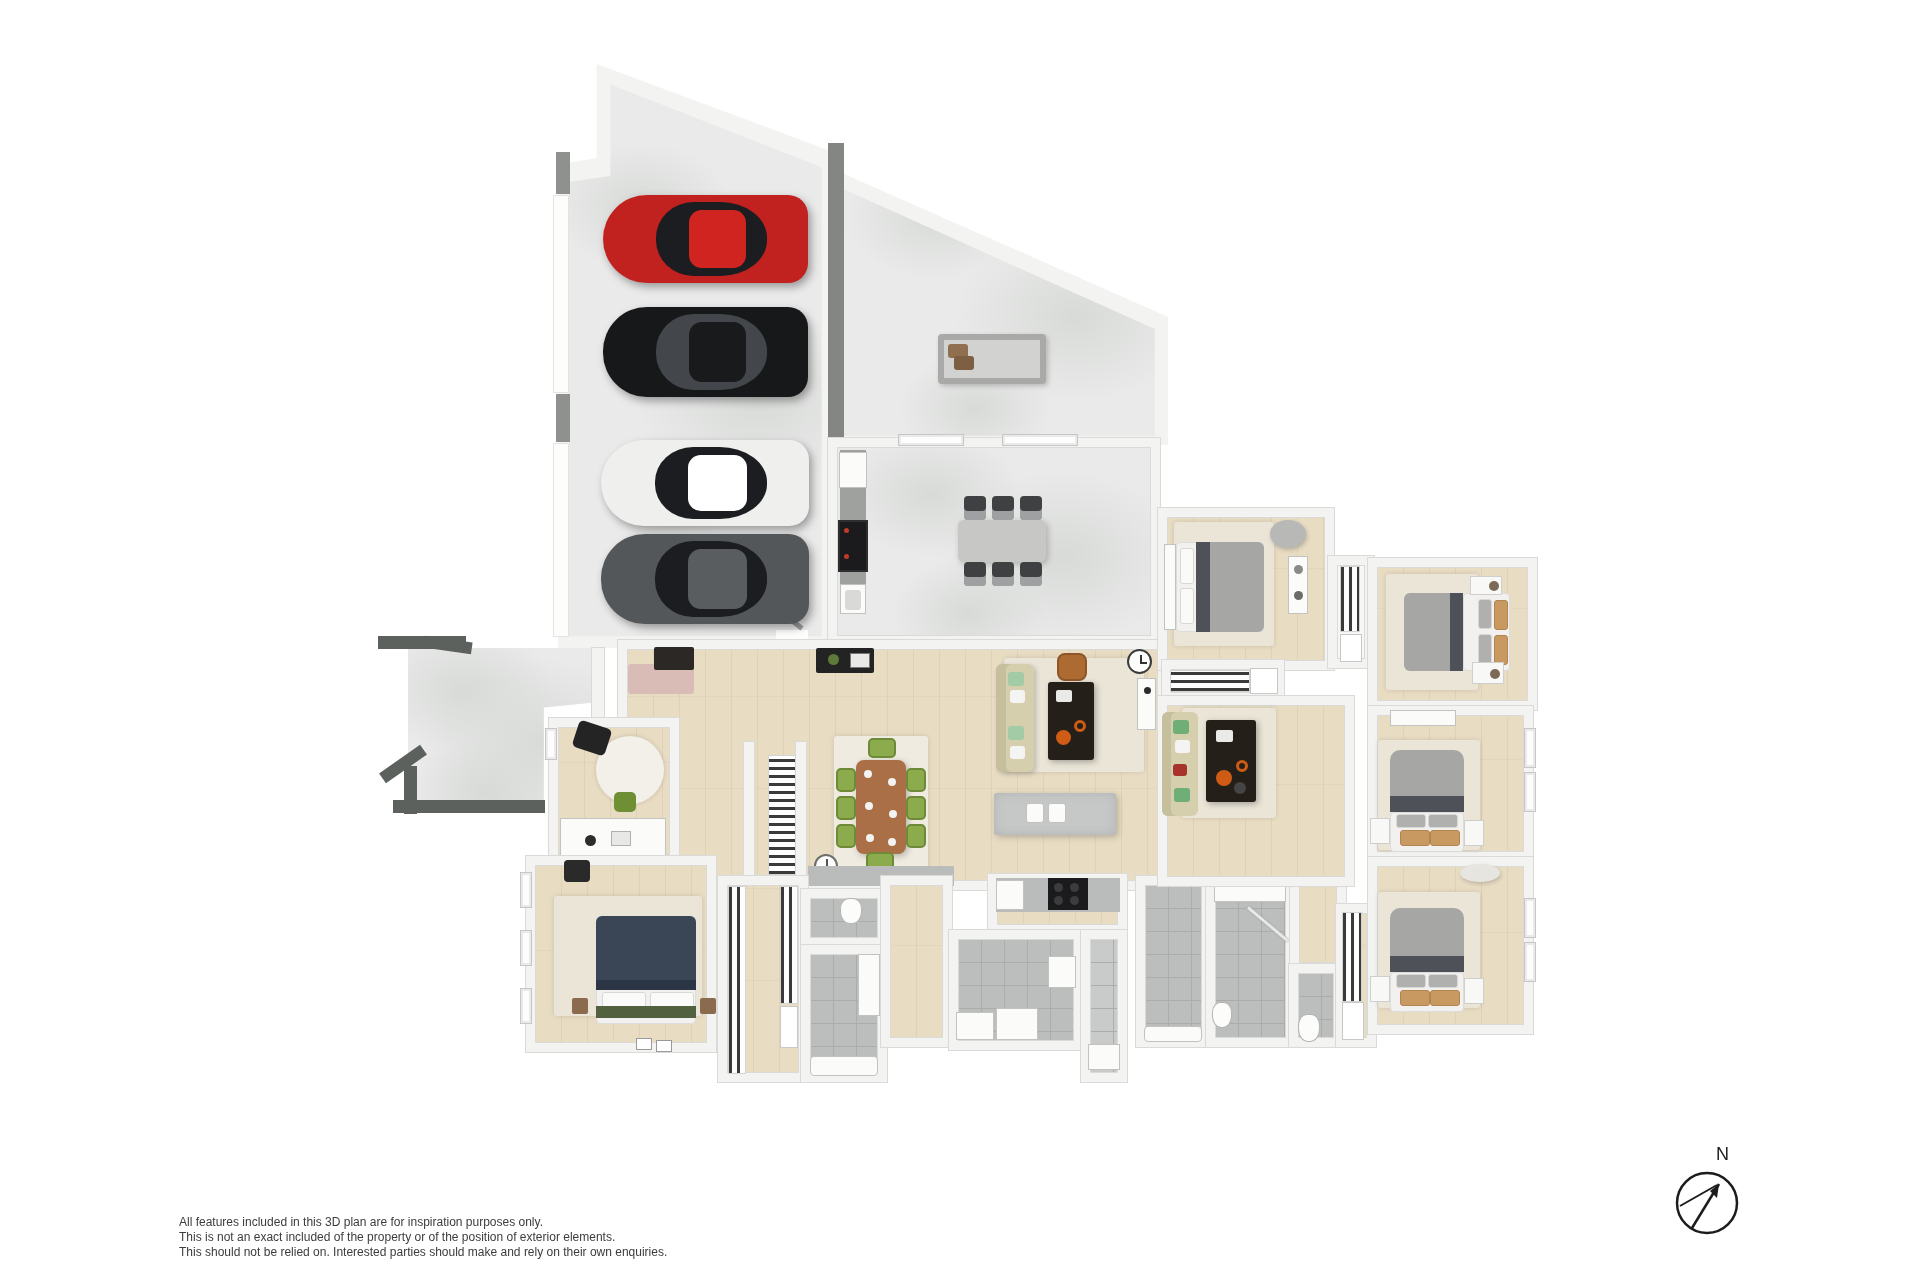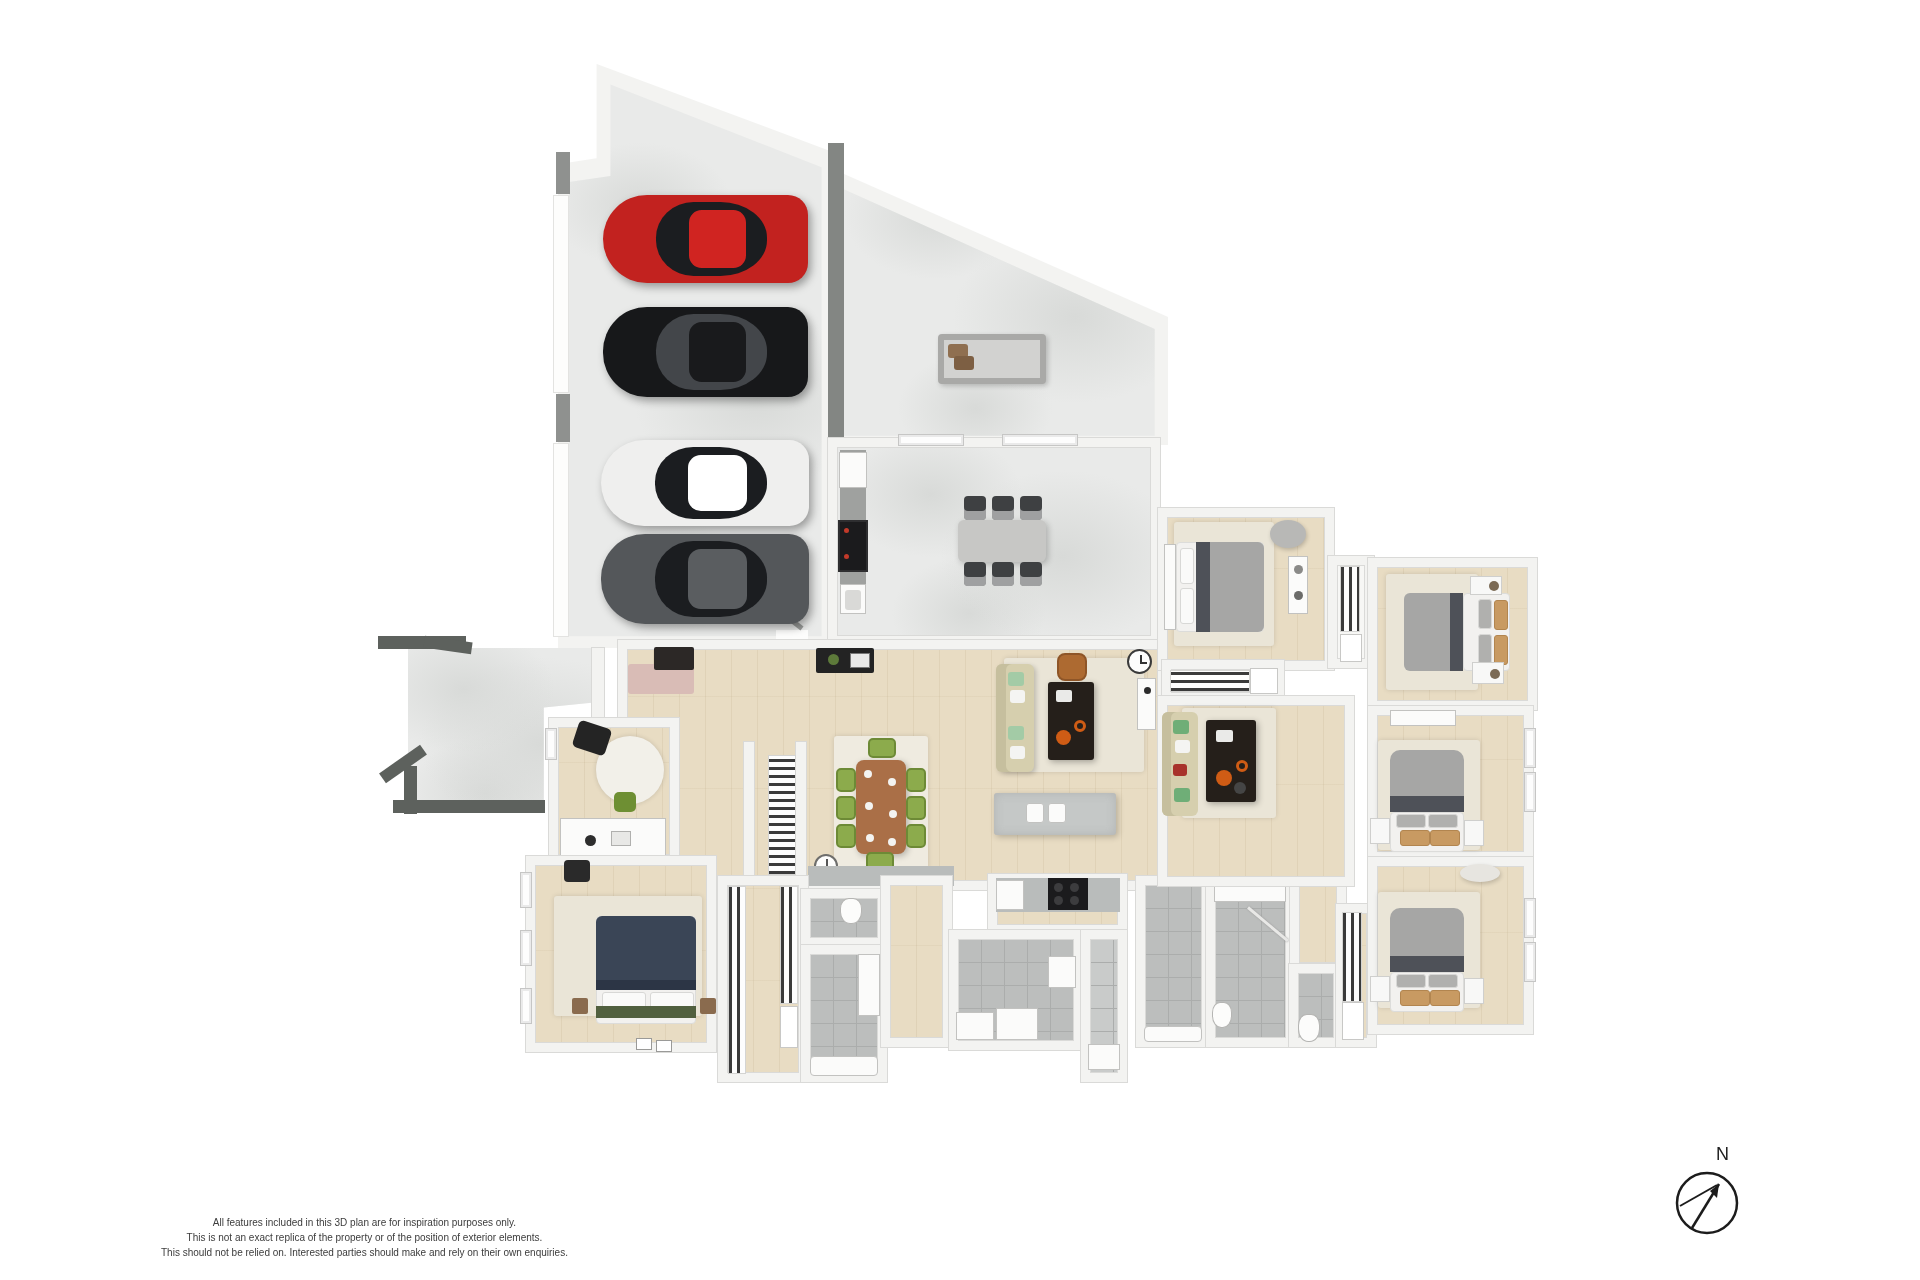--- a/index.html
+++ b/index.html
@@ -36,21 +36,21 @@
   .duvd{position:absolute;background:var(--duvdark,#4e5158);}
   .pil{position:absolute;background:#fafaf9;border:1px solid #d8d8d6;border-radius:3px;box-sizing:border-box;}
   .pilg{background:#b0b0ae;}
   .pilt{background:var(--tan,#c89a62);border-color:#b2854f;}
   .nstand{position:absolute;background:#f8f8f7;border:1px solid #cfcfcd;box-sizing:border-box;}
   .dashv{position:absolute;background:repeating-linear-gradient(0deg, var(--dash,#3a3a3a) 0 3px, transparent 3px 8px),#fdfdfd;border:1px solid #d4d4d2;}
   .dashh{position:absolute;background:repeating-linear-gradient(90deg, var(--dash,#3a3a3a) 0 3px, transparent 3px 8px),#fdfdfd;border:1px solid #d4d4d2;}
   .fixw{position:absolute;background:var(--fix,#fbfbfa);border:1px solid #c2c2c0;box-sizing:border-box;}
   .toilet{position:absolute;background:#fcfcfb;border:1px solid #b5b5b3;border-radius:40% 40% 46% 46%;}
   .counter{position:absolute;background:var(--counter,#b9bcbb);}
-  #disclaimer{position:absolute;left:161px;top:1215px;color:var(--text,#3c3c3c);font-size:10px;line-height:15px;text-align:center;}
+  #disclaimer{position:absolute;left:179px;top:1215px;color:var(--text,#3c3c3c);font-size:12px;line-height:15px;}
   #compass{position:absolute;left:1662px;top:1140px;width:100px;height:110px;}
   #compass .n{position:absolute;left:54px;top:4px;font-size:18px;color:#202020;}
   .clockf{position:absolute;border-radius:50%;background:#fdfdfc;border:2px solid #3a3a3a;box-sizing:border-box;}
   .shelfbox{position:absolute;background:#ffffff;border:1px solid #c8c8c6;}
 </style>
 </head>
 <body>
 
 <div id="canvas">
 
@@ -338,21 +338,21 @@
   <div class="pil pilg" style="left:1428px;top:974px;width:30px;height:14px;"></div>
   <div class="pil pilt" style="left:1400px;top:990px;width:30px;height:16px;"></div>
   <div class="pil pilt" style="left:1430px;top:990px;width:30px;height:16px;"></div>
   <div class="nstand" style="left:1370px;top:976px;width:20px;height:26px;"></div>
   <div class="nstand" style="left:1464px;top:978px;width:20px;height:26px;"></div>
   <div class="win" style="left:1524px;top:898px;width:10px;height:38px;"></div>
   <div class="win" style="left:1524px;top:942px;width:10px;height:38px;"></div>
 
   <div id="disclaimer">
     <div>All features included in this 3D plan are for inspiration purposes only.</div>
-    <div>This is not an exact replica of the property or of the position of exterior elements.</div>
+    <div>This is not an exact included of the property or of the position of exterior elements.</div>
     <div>This should not be relied on. Interested parties should make and rely on their own enquiries.</div>
   </div>
 
   <div id="compass">
     <span class="n">N</span>
     <svg width="100" height="110" viewBox="0 0 100 110">
       <circle cx="45" cy="63" r="30" fill="none" stroke="#1c1c1c" stroke-width="2.5"></circle>
       <path d="M30 88 L57 44" fill="none" stroke="#1c1c1c" stroke-width="2.5"></path>
       <path d="M18 66 L55 45" fill="none" stroke="#1c1c1c" stroke-width="2"></path>
       <path d="M57 44 L55 58 L48 51 Z" fill="#1c1c1c"></path>

